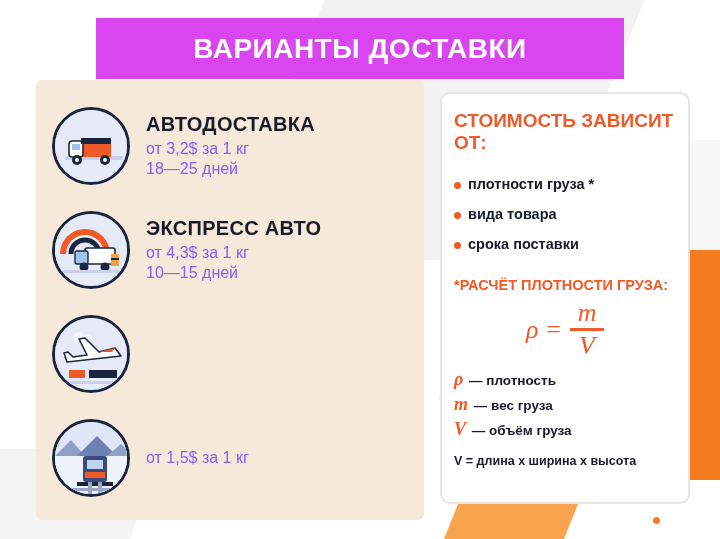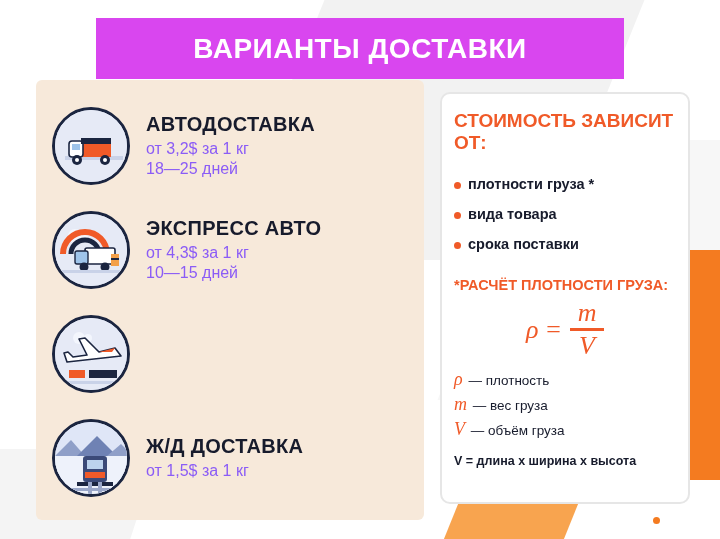--- a/index.html
+++ b/index.html
@@ -167,21 +167,21 @@
     align-items: center;
     margin-left: 8px;
     line-height: 1;
   }
   .frac .num { padding: 0 6px 2px; }
   .frac .bar { width: 34px; height: 3px; background: #f05a28; }
   .frac .den { padding: 2px 6px 0; }
   .legend-row {
     font-size: 13.5px;
     color: #171b2c;
-    font-weight: normal;
+    font-weight: bold;
     margin: 4px 0;
   }
   .legend-row .sym {
     font-family: "Liberation Serif", serif;
     font-style: italic;
     color: #f05a28;
     font-size: 18px;
     margin-right: 2px;
   }
   .legend-last {
@@ -304,21 +304,20 @@
         <rect x="32" y="38" width="16" height="9" fill="#bcd3ee"></rect>
         <rect x="30" y="50" width="20" height="6" fill="#f05a28"></rect>
         <rect x="22" y="60" width="36" height="4" fill="#1b2540"></rect>
         <rect x="14" y="66" width="52" height="3" fill="#9aa7c9"></rect>
         <rect x="10" y="72" width="60" height="3" fill="#9aa7c9"></rect>
         <rect x="33" y="60" width="4" height="16" fill="#9aa7c9"></rect>
         <rect x="43" y="60" width="4" height="16" fill="#9aa7c9"></rect>
       </svg>
     </div>
     <div class="ship-text">
-      <div class="ship-title">Ж/Д ДОСТАВКА</div>
       <div class="ship-line">от 1,5$ за 1 кг</div>
     </div>
   </div>
 
 </div>
 
 <div class="right-card">
   <div class="right-title">СТОИМОСТЬ ЗАВИСИТ ОТ:</div>
 
   <ul class="bullets">

